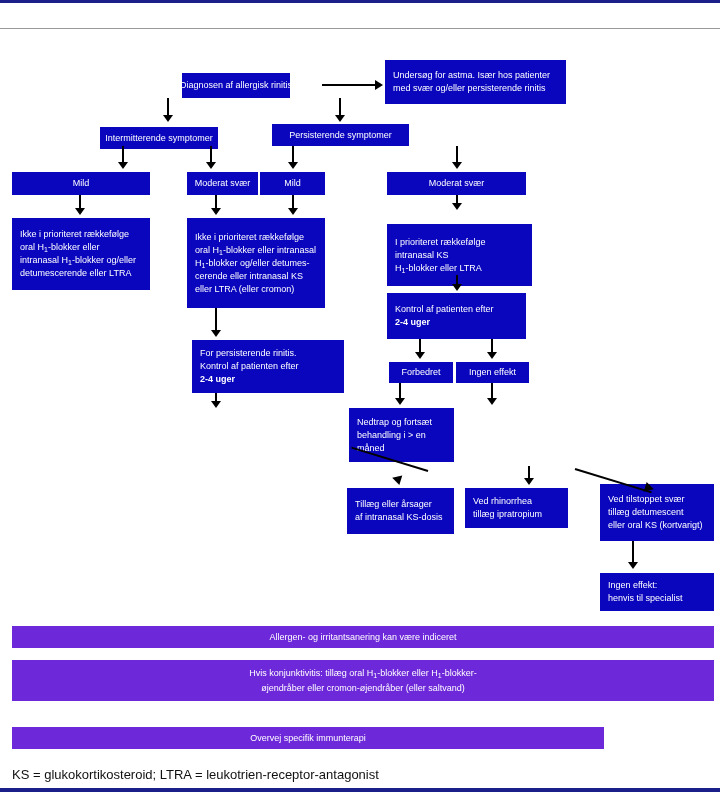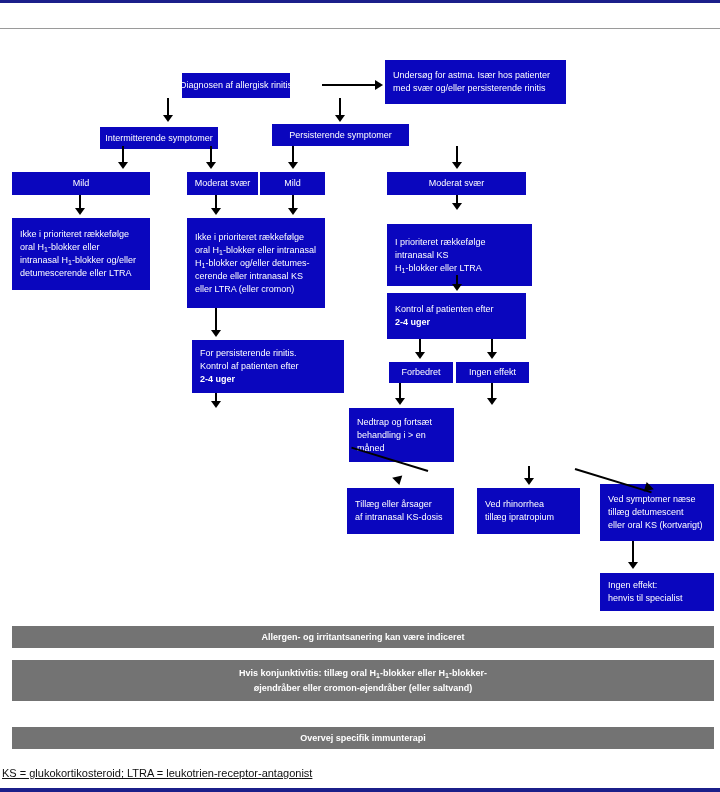--- a/index.html
+++ b/index.html
@@ -38,39 +38,39 @@
     flex-direction:column;
     justify-content:center;
   }
   .box.ctr{align-items:center;text-align:center;}
   .box.lft{align-items:flex-start;text-align:left;padding-left:8px;padding-right:5px;}
   .box .ln{display:block;white-space:nowrap;}
   sub{font-size:7px;vertical-align:baseline;position:relative;top:2px;}
 
   
   .banner{
-    position:absolute;background:#737373;color:#ffffff;
+    position:absolute;background:#6d28d9;color:#ffffff;
     display:flex;flex-direction:column;align-items:center;justify-content:center;
-    font-size:9px;line-height:14px;text-align:center;box-sizing:border-box;font-weight:bold;
+    font-size:9px;line-height:14px;text-align:center;box-sizing:border-box;
   }
 
   
   .vline{position:absolute;background:#000000;width:2px;}
   .hline{position:absolute;background:#000000;height:2px;}
   .arrow-d{position:absolute;width:0;height:0;
            border-left:5px solid transparent;border-right:5px solid transparent;
            border-top:7px solid #000000;}
   .arrow-r{position:absolute;width:0;height:0;
            border-top:5px solid transparent;border-bottom:5px solid transparent;
            border-left:8px solid #000000;}
   .diag{position:absolute;transform-origin:0 50%;height:2px;background:#000000;}
   .diag-head{position:absolute;width:0;height:0;
              border-top:5px solid transparent;border-bottom:5px solid transparent;}
 
-  .footnote{position:absolute;left:2px;top:767px;font-size:11px;color:#111111;text-decoration:underline;}
+  .footnote{position:absolute;left:12px;top:767px;font-size:13px;color:#111111;}
   .botline{position:absolute;left:0;top:788px;width:720px;height:4px;background:#1b1f8a;}
 </style>
 </head>
 <body>
 
 <div id="root">
 
   <div class="topline"></div>
   <div class="hdr-rule"></div>
 
@@ -188,26 +188,26 @@
   </div>
   <div class="vline" style="left:399px;top:383px;height:16px;"></div>
   <div class="arrow-d" style="left:395px;top:398px;"></div>
   <div class="vline" style="left:491px;top:383px;height:16px;"></div>
   <div class="arrow-d" style="left:487px;top:398px;"></div>
 
   <div class="box lft" style="left:347px;top:488px;width:107px;height:46px;">
     <span class="ln"><span>Tillæg eller årsager</span></span>
     <span class="ln"><span>af intranasal KS-dosis</span></span>
   </div>
-  <div class="box lft" style="left:477px;top:488px;width:103px;height:46px;">
+  <div class="box lft" style="left:465px;top:488px;width:103px;height:40px;">
     <span class="ln"><span>Ved rhinorrhea</span></span>
     <span class="ln"><span>tillæg ipratropium</span></span>
   </div>
   <div class="box lft" style="left:600px;top:484px;width:114px;height:57px;">
-    <span class="ln"><span>Ved symptomer næse</span></span>
+    <span class="ln"><span>Ved tilstoppet svær</span></span>
     <span class="ln"><span>tillæg detumescent</span></span>
     <span class="ln"><span>eller oral KS (kortvarigt)</span></span>
   </div>
 
   <div class="diag" style="left:428px;top:470px;width:80px;transform:rotate(197deg);"></div>
   <div class="diag-head" style="left:392px;top:474px;border-right:9px solid #000000;transform:rotate(17deg);"></div>
 
   <div class="vline" style="left:528px;top:466px;height:14px;"></div>
   <div class="arrow-d" style="left:524px;top:478px;"></div>
 
@@ -223,20 +223,20 @@
 
   <div class="banner" style="left:12px;top:626px;width:702px;height:22px;">
     <span>Allergen- og irritantsanering kan være indiceret</span>
   </div>
 
   <div class="banner" style="left:12px;top:660px;width:702px;height:41px;">
     <span>Hvis konjunktivitis: tillæg oral H<sub>1</sub>-blokker eller H<sub>1</sub>-blokker-</span>
     <span>øjendråber eller cromon-øjendråber (eller saltvand)</span>
   </div>
 
-  <div class="banner" style="left:12px;top:727px;width:702px;height:22px;">
+  <div class="banner" style="left:12px;top:727px;width:592px;height:22px;">
     <span>Overvej specifik immunterapi</span>
   </div>
 
   <div class="footnote">KS = glukokortikosteroid; LTRA = leukotrien-receptor-antagonist</div>
   <div class="botline"></div>
 
 </div>
 
 </body></html>

